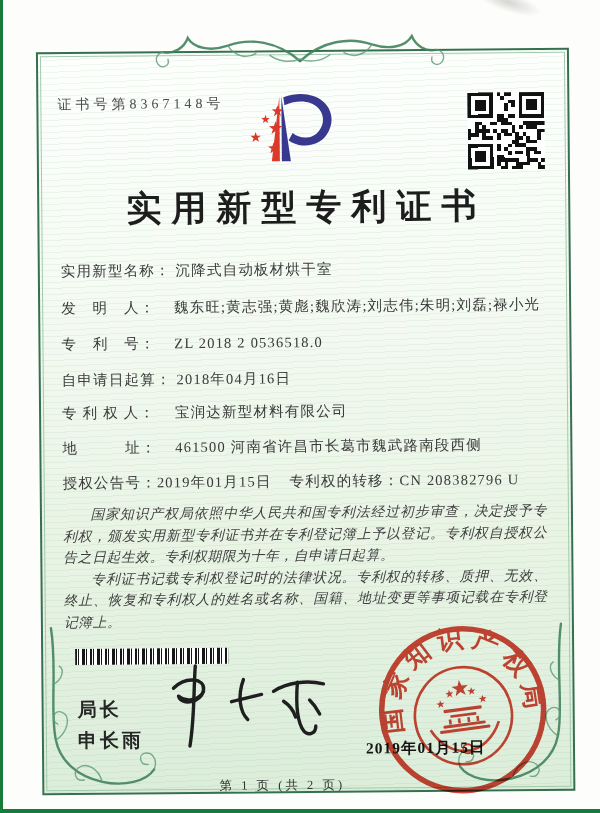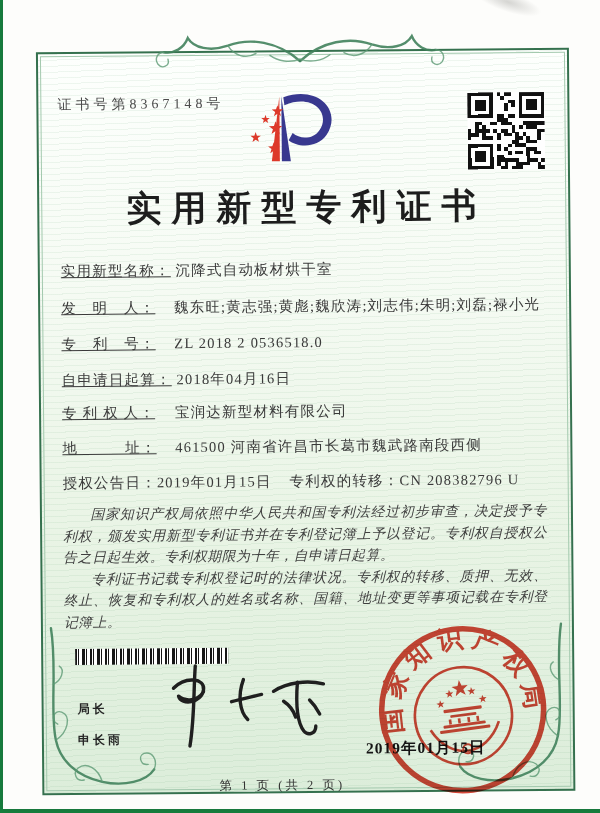--- a/index.html
+++ b/index.html
@@ -24,34 +24,34 @@
   .flour{stroke:#41825c;stroke-width:2.4;fill:none;stroke-linecap:round;opacity:.9;}
   .flour-thin{stroke:#5d9a74;stroke-width:1.4;fill:none;stroke-linecap:round;opacity:.8;}
 
   .cert-no{position:absolute;left:57px;top:94px;font-size:14px;letter-spacing:4px;color:#4c4c4c;}
   .logo{position:absolute;left:246px;top:87px;width:104px;height:84px;}
   .qr{position:absolute;left:467px;top:94px;width:77px;height:77px;background:#fff;}
   .title{position:absolute;left:0;right:0;top:184px;text-align:center;font-size:35px;
          font-weight:700;letter-spacing:10px;color:#1d1d1d;}
 
   .row{position:absolute;left:59px;right:40px;font-size:14.5px;letter-spacing:1.2px;color:#3a3a3a;white-space:nowrap;}
-  .row .lab{display:inline-block;min-width:108px;text-decoration:underline;}
+  .row .lab{display:inline-block;min-width:108px;}
   .r1{top:260px}.r2{top:297px}.r3{top:333px}.r4{top:369px}.r5{top:402px}.r6{top:437px}
   .r7{top:472px;display:flex;}
   .r7 .pair2{margin-left:18px;}
 
   .paras{position:absolute;left:59px;width:484px;top:502px;font-size:13.8px;line-height:21.5px;
          color:#3f3f3f;text-align:justify;font-style:italic;letter-spacing:.6px;}
   .paras p{margin:0;text-indent:2em;}
 
   .barcode{position:absolute;left:70px;top:647px;width:153px;height:16px;
     background:repeating-linear-gradient(90deg,#161616 0 2px,#fff 2px 3px,#161616 3px 4px,#fff 4px 7px,
                #161616 7px 10px,#fff 10px 11px,#161616 11px 12px,#fff 12px 15px);}
   .director{position:absolute;left:72px;top:692px;font-family:"Liberation Sans","DejaVu Sans",sans-serif;
-            font-weight:700;font-size:12px;line-height:31px;letter-spacing:3px;color:#262626;}
+            font-weight:700;font-size:19px;line-height:31px;letter-spacing:3px;color:#262626;}
   .sig{position:absolute;left:150px;top:655px;width:180px;height:100px;}
   .sigstroke{stroke:#1f1f1f;stroke-width:3.4;fill:none;stroke-linecap:round;stroke-linejoin:round;}
 
   .seal-date{position:absolute;left:360px;top:739px;font-size:15.5px;font-weight:700;
              letter-spacing:1px;color:#141414;}
   .seal{position:absolute;left:370px;top:624px;width:174px;height:174px;
         transform:rotate(-7deg);mix-blend-mode:multiply;opacity:.94;}
   .footer{position:absolute;left:0;right:0;top:777px;text-align:center;padding-right:58px;
           font-size:12.5px;letter-spacing:3px;color:#333;}
 </style>
@@ -272,21 +272,21 @@
       <div class="row r5">
         <span class="lab">专 利 权 人：</span>
         <span class="val">宝润达新型材料有限公司</span>
       </div>
       <div class="row r6">
         <span class="lab">地　　　址：</span>
         <span class="val">461500 河南省许昌市长葛市魏武路南段西侧</span>
       </div>
       <div class="row r7">
         <span class="pair1">
-          <span>授权公告日：</span><span>2019年01月15日</span>
+          <span>授权公告号：</span><span>2019年01月15日</span>
         </span>
         <span class="pair2">
           <span>专利权的转移：</span><span>CN 208382796 U</span>
         </span>
       </div>
 
       <div class="paras">
         <p>国家知识产权局依照中华人民共和国专利法经过初步审查，决定授予专利权，颁发实用新型专利证书并在专利登记簿上予以登记。专利权自授权公告之日起生效。专利权期限为十年，自申请日起算。</p>
         <p>专利证书记载专利权登记时的法律状况。专利权的转移、质押、无效、终止、恢复和专利权人的姓名或名称、国籍、地址变更等事项记载在专利登记簿上。</p>
       </div>

